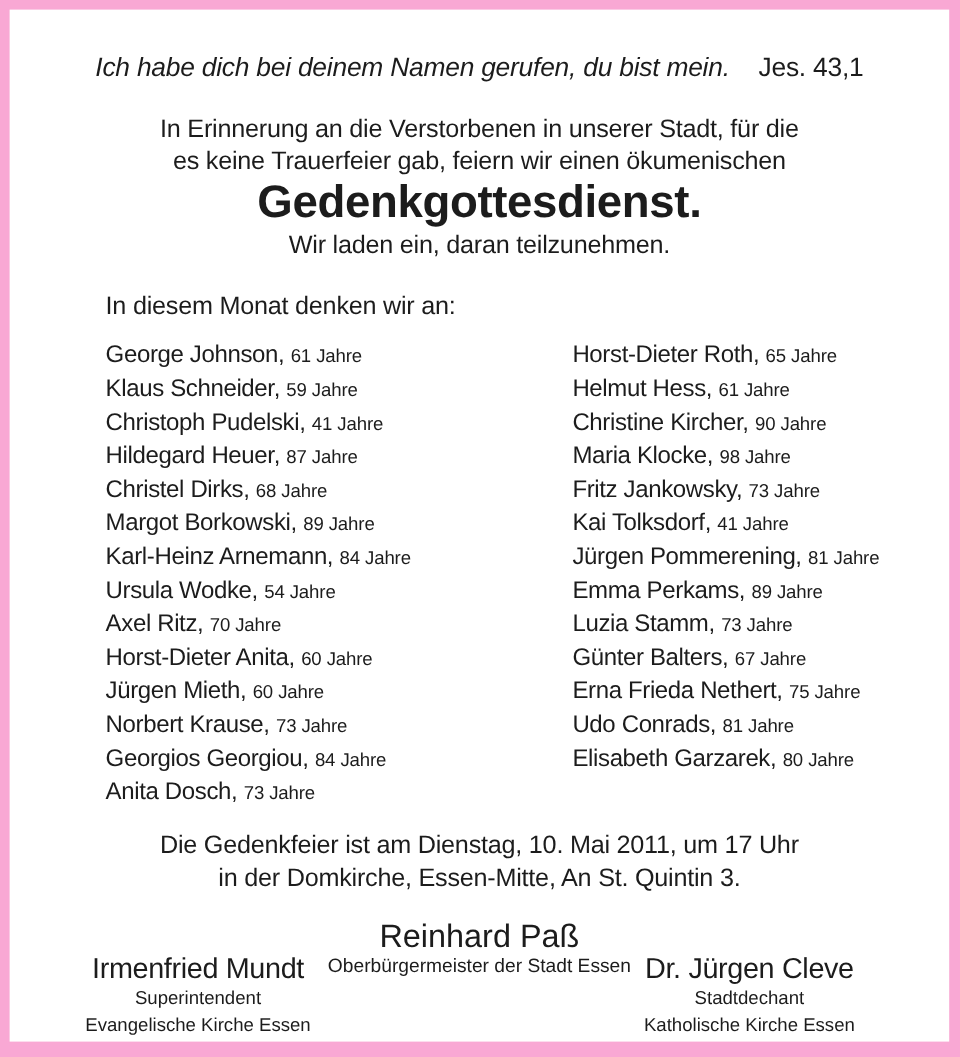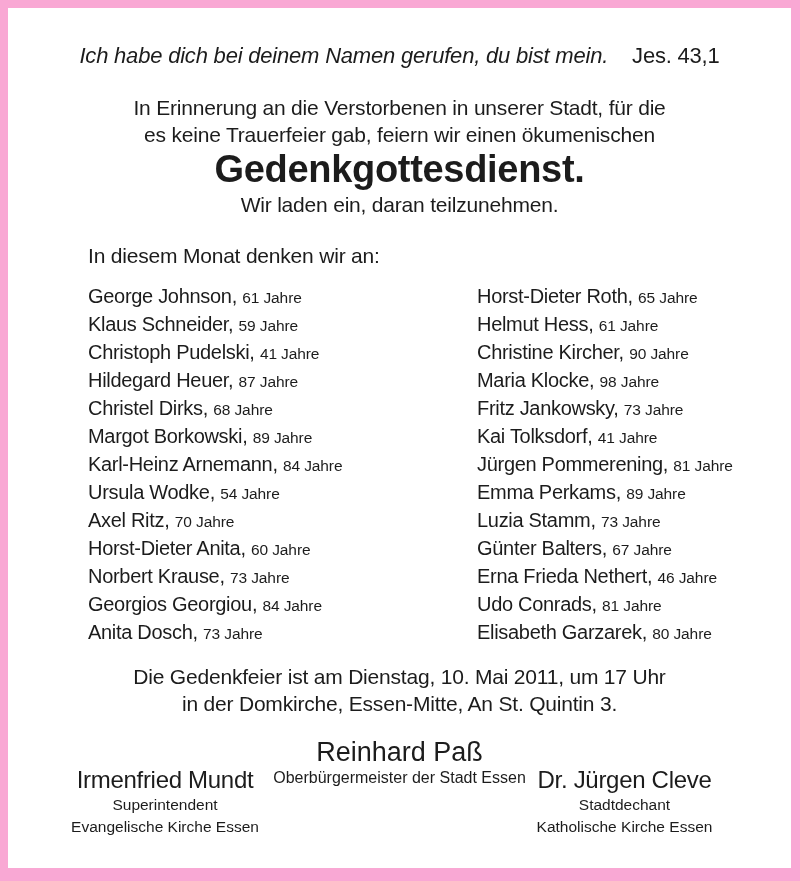--- a/index.html
+++ b/index.html
@@ -115,36 +115,37 @@
           <div class="name-row"><span>George Johnson, </span><span class="age">61 Jahre</span></div>
           <div class="name-row"><span>Klaus Schneider, </span><span class="age">59 Jahre</span></div>
           <div class="name-row"><span>Christoph Pudelski, </span><span class="age">41 Jahre</span></div>
           <div class="name-row"><span>Hildegard Heuer, </span><span class="age">87 Jahre</span></div>
           <div class="name-row"><span>Christel Dirks, </span><span class="age">68 Jahre</span></div>
           <div class="name-row"><span>Margot Borkowski, </span><span class="age">89 Jahre</span></div>
           <div class="name-row"><span>Karl-Heinz Arnemann, </span><span class="age">84 Jahre</span></div>
           <div class="name-row"><span>Ursula Wodke, </span><span class="age">54 Jahre</span></div>
           <div class="name-row"><span>Axel Ritz, </span><span class="age">70 Jahre</span></div>
           <div class="name-row"><span>Horst-Dieter Anita, </span><span class="age">60 Jahre</span></div>
+          <div class="name-row"><span>Jürgen Mieth, </span><span class="age">60 Jahre</span></div>
           <div class="name-row"><span>Norbert Krause, </span><span class="age">73 Jahre</span></div>
           <div class="name-row"><span>Georgios Georgiou, </span><span class="age">84 Jahre</span></div>
           <div class="name-row"><span>Anita Dosch, </span><span class="age">73 Jahre</span></div>
         </div>
       <div class="col-right" id="col-right">
           <div class="name-row"><span>Horst-Dieter Roth, </span><span class="age">65 Jahre</span></div>
           <div class="name-row"><span>Helmut Hess, </span><span class="age">61 Jahre</span></div>
           <div class="name-row"><span>Christine Kircher, </span><span class="age">90 Jahre</span></div>
           <div class="name-row"><span>Maria Klocke, </span><span class="age">98 Jahre</span></div>
           <div class="name-row"><span>Fritz Jankowsky, </span><span class="age">73 Jahre</span></div>
           <div class="name-row"><span>Kai Tolksdorf, </span><span class="age">41 Jahre</span></div>
           <div class="name-row"><span>Jürgen Pommerening, </span><span class="age">81 Jahre</span></div>
           <div class="name-row"><span>Emma Perkams, </span><span class="age">89 Jahre</span></div>
           <div class="name-row"><span>Luzia Stamm, </span><span class="age">73 Jahre</span></div>
           <div class="name-row"><span>Günter Balters, </span><span class="age">67 Jahre</span></div>
-          <div class="name-row"><span>Erna Frieda Nethert, </span><span class="age">46 Jahre</span></div>
+          <div class="name-row"><span>Erna Frieda Nethert, </span><span class="age">75 Jahre</span></div>
           <div class="name-row"><span>Udo Conrads, </span><span class="age">81 Jahre</span></div>
           <div class="name-row"><span>Elisabeth Garzarek, </span><span class="age">80 Jahre</span></div>
         </div>
     </div>
 
     <div class="event">
       <div>Die Gedenkfeier ist am Dienstag, 10. Mai 2011, um 17 Uhr</div>
       <div>in der Domkirche, Essen-Mitte, An St. Quintin 3.</div>
     </div>
 

